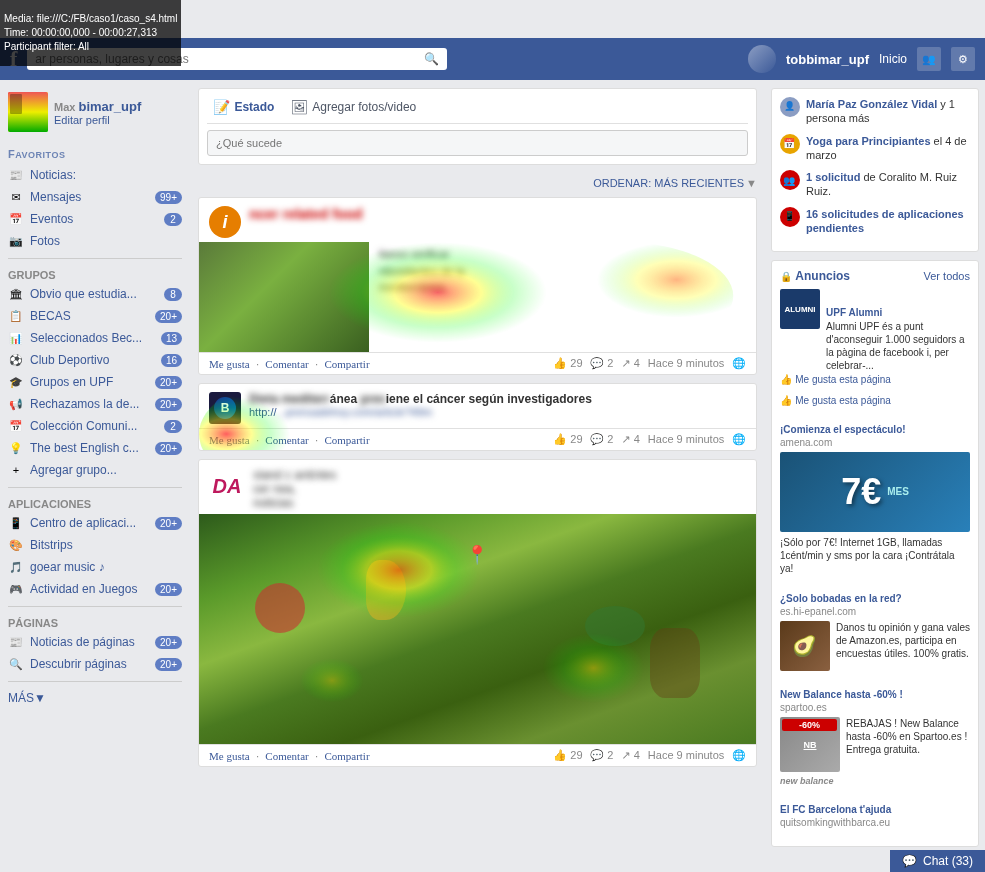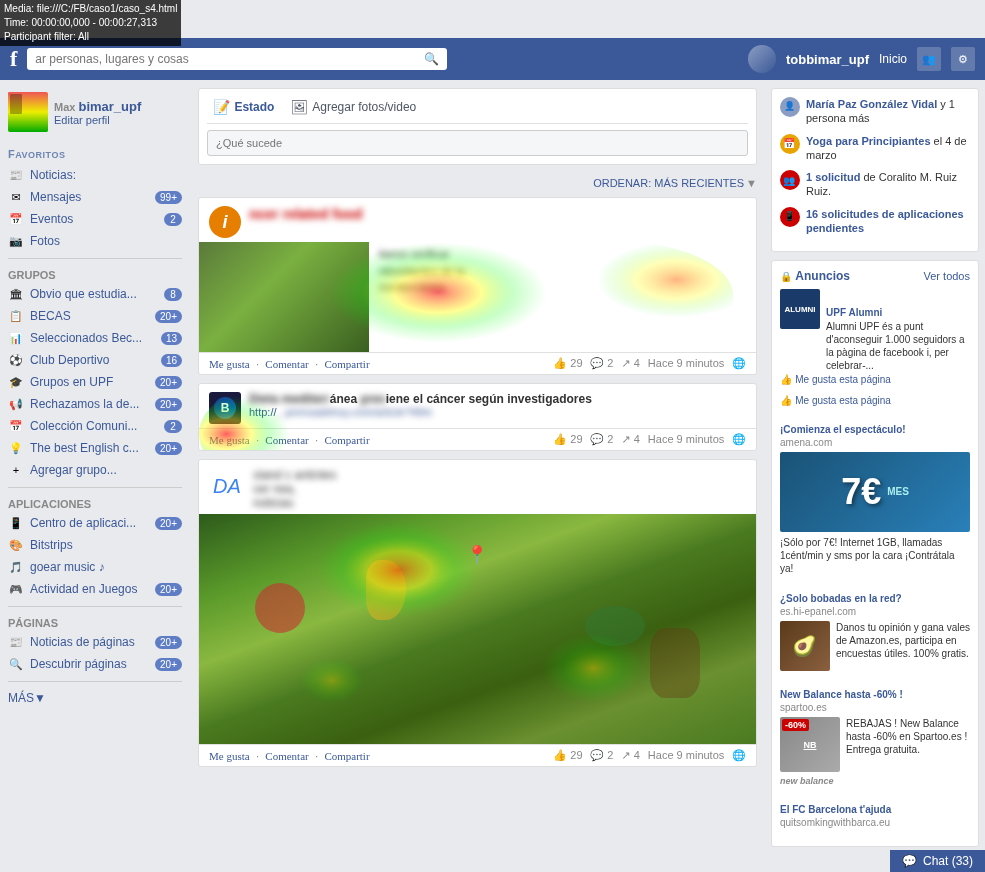--- a/index.html
+++ b/index.html
@@ -3,21 +3,21 @@
   <meta charset="utf-8">
   <style>
     * { margin: 0; padding: 0; box-sizing: border-box; }
     body { font-family: Arial, Helvetica, sans-serif; font-size: 12px; background: #e9eaed; width: 985px; min-height: 872px; overflow: hidden; }
 
     
     .info-bar {
       background: rgba(0,0,0,0.75);
       color: #fff;
       font-size: 10px;
-      padding: 2px 4px;
+      padding: 12px 4px;
       position: absolute;
       top: 0; left: 0;
       z-index: 100;
       line-height: 1.4;
     }
 
     
     .top-nav {
       background: #3b5998;
       height: 42px;
@@ -640,21 +640,21 @@
           <span class="post-stat">💬 2</span>
           <span class="post-stat">↗ 4</span>
           <span>Hace 9 minutos</span>
           <span>🌐</span>
         </div>
       </div>
     </div>
 
     <div class="post-card post-card-inner" style="position:relative;">
       <div class="post-header">
-        <div style="font-size:20px;font-weight:normal;font-style:italic;color:#3b82f6;width:36px;height:36px;display:flex;align-items:center;justify-content:center;">DA</div>
+        <div style="font-size:20px;font-weight:bold;font-style:italic;color:#be185d;width:36px;height:36px;display:flex;align-items:center;justify-content:center;">DA</div>
         <div class="post-meta">
           <div style="font-size:12px;color:#333;">
             <span class="blurred-text">sland</span> <span class="blurred-text">c anti</span><span class="blurred-text">ntes</span>
             <br><span class="blurred-text">cer</span> <span class="blurred-text">nea,</span>
             <br><span class="blurred-text">noticias</span>
           </div>
         </div>
       </div>
 
       <div style="position:relative;">
@@ -781,21 +781,21 @@
           <div style="width:50px;height:50px;background:linear-gradient(135deg,#5a3a1a,#8a6040);border-radius:2px;display:flex;align-items:center;justify-content:center;font-size:20px;flex-shrink:0;">🥑</div>
           <div class="ad-desc">Danos tu opinión y gana vales de Amazon.es, participa en encuestas útiles. 100% gratis.</div>
         </div>
       </div>
 
       <div class="ad-item">
         <div class="ad-name">New Balance hasta -60% !</div>
         <div class="ad-site">spartoo.es</div>
         <div style="display:flex;gap:6px;margin:4px 0;">
           <div class="ad-nb" style="width:60px;height:55px;border-radius:2px;flex-shrink:0;position:relative;">
-            <div style="position:absolute;top:2px;left:2px;background:#cc0000;color:#fff;font-size:9px;font-weight:bold;padding:1px 3px;border-radius:2px;">-60%</div>
+            <div style="position:absolute;top:2px;left:2px;background:#cc0000;color:#fff;font-size:9px;font-weight:bold;padding:1px 17px;border-radius:2px;">-60%</div>
             <div style="font-size:9px;color:#fff;font-weight:bold;text-decoration:underline;">NB</div>
           </div>
           <div class="ad-desc">REBAJAS ! New Balance hasta -60% en Spartoo.es ! Entrega gratuita.</div>
         </div>
         <div style="font-size:9px;color:#888;font-style:italic;font-weight:bold;">new balance</div>
       </div>
 
       <div class="ad-item">
         <div class="ad-name">El FC Barcelona t'ajuda</div>
         <div class="ad-site">quitsomkingwithbarca.eu</div>

